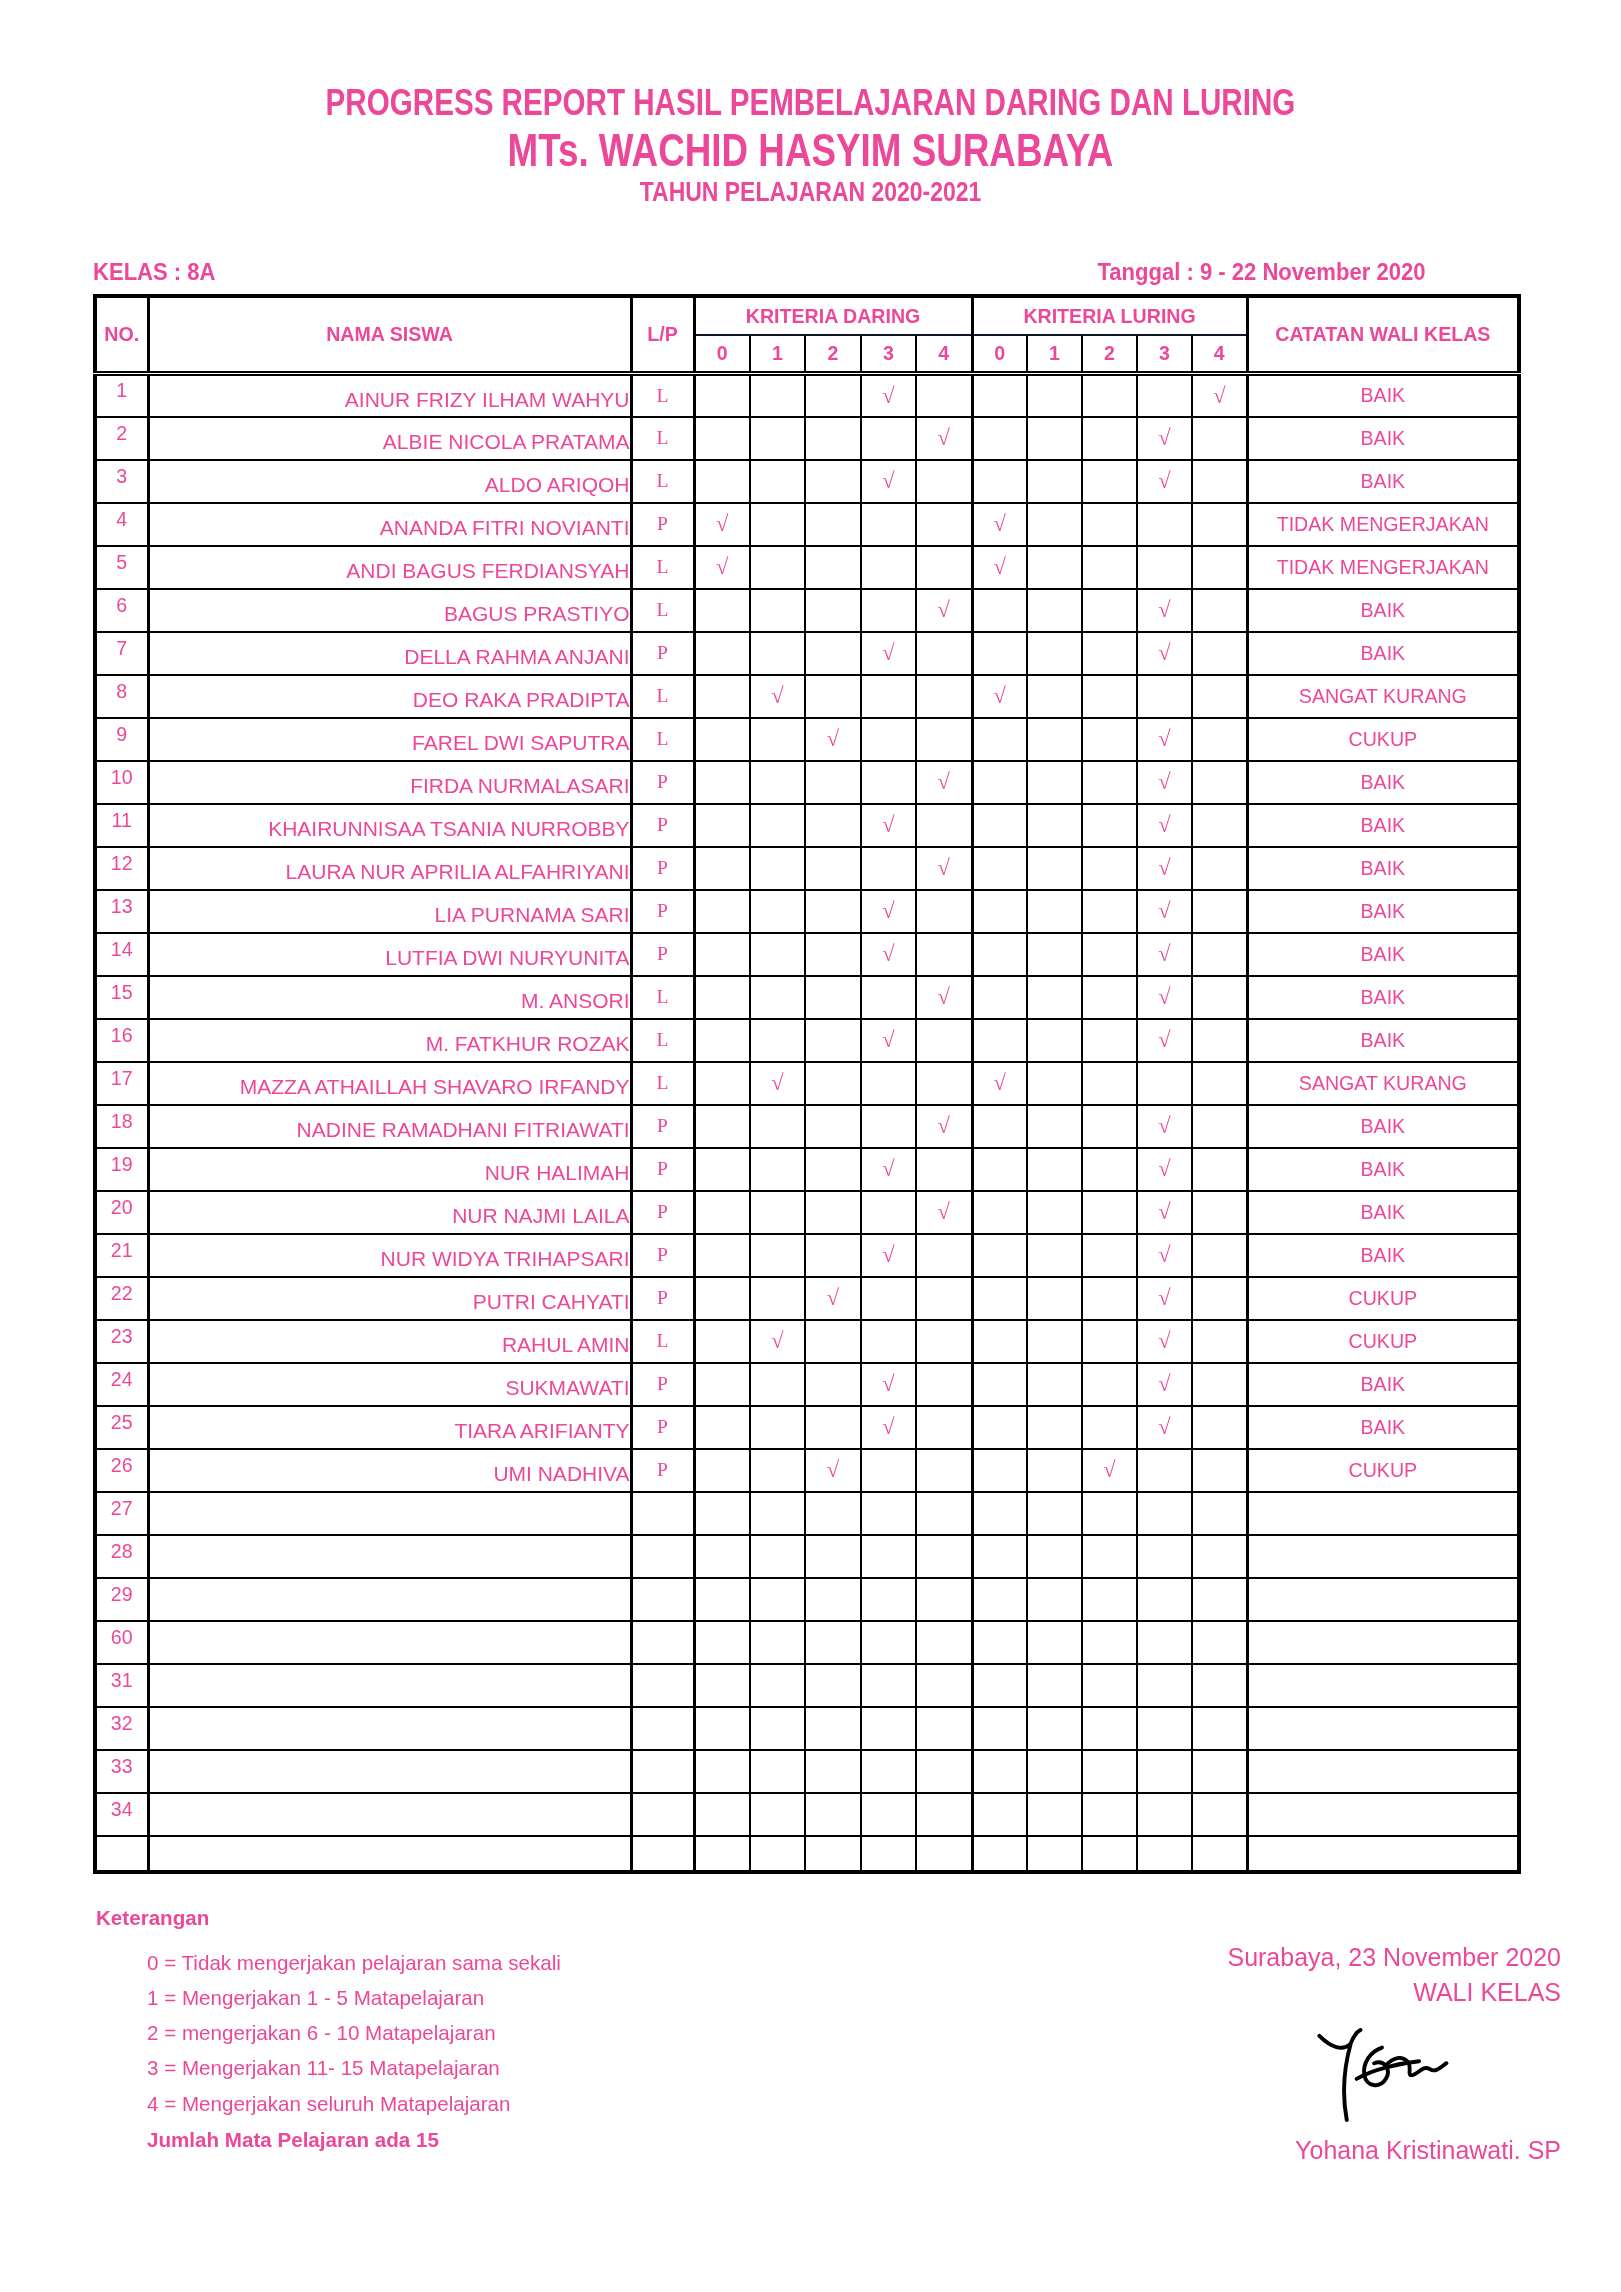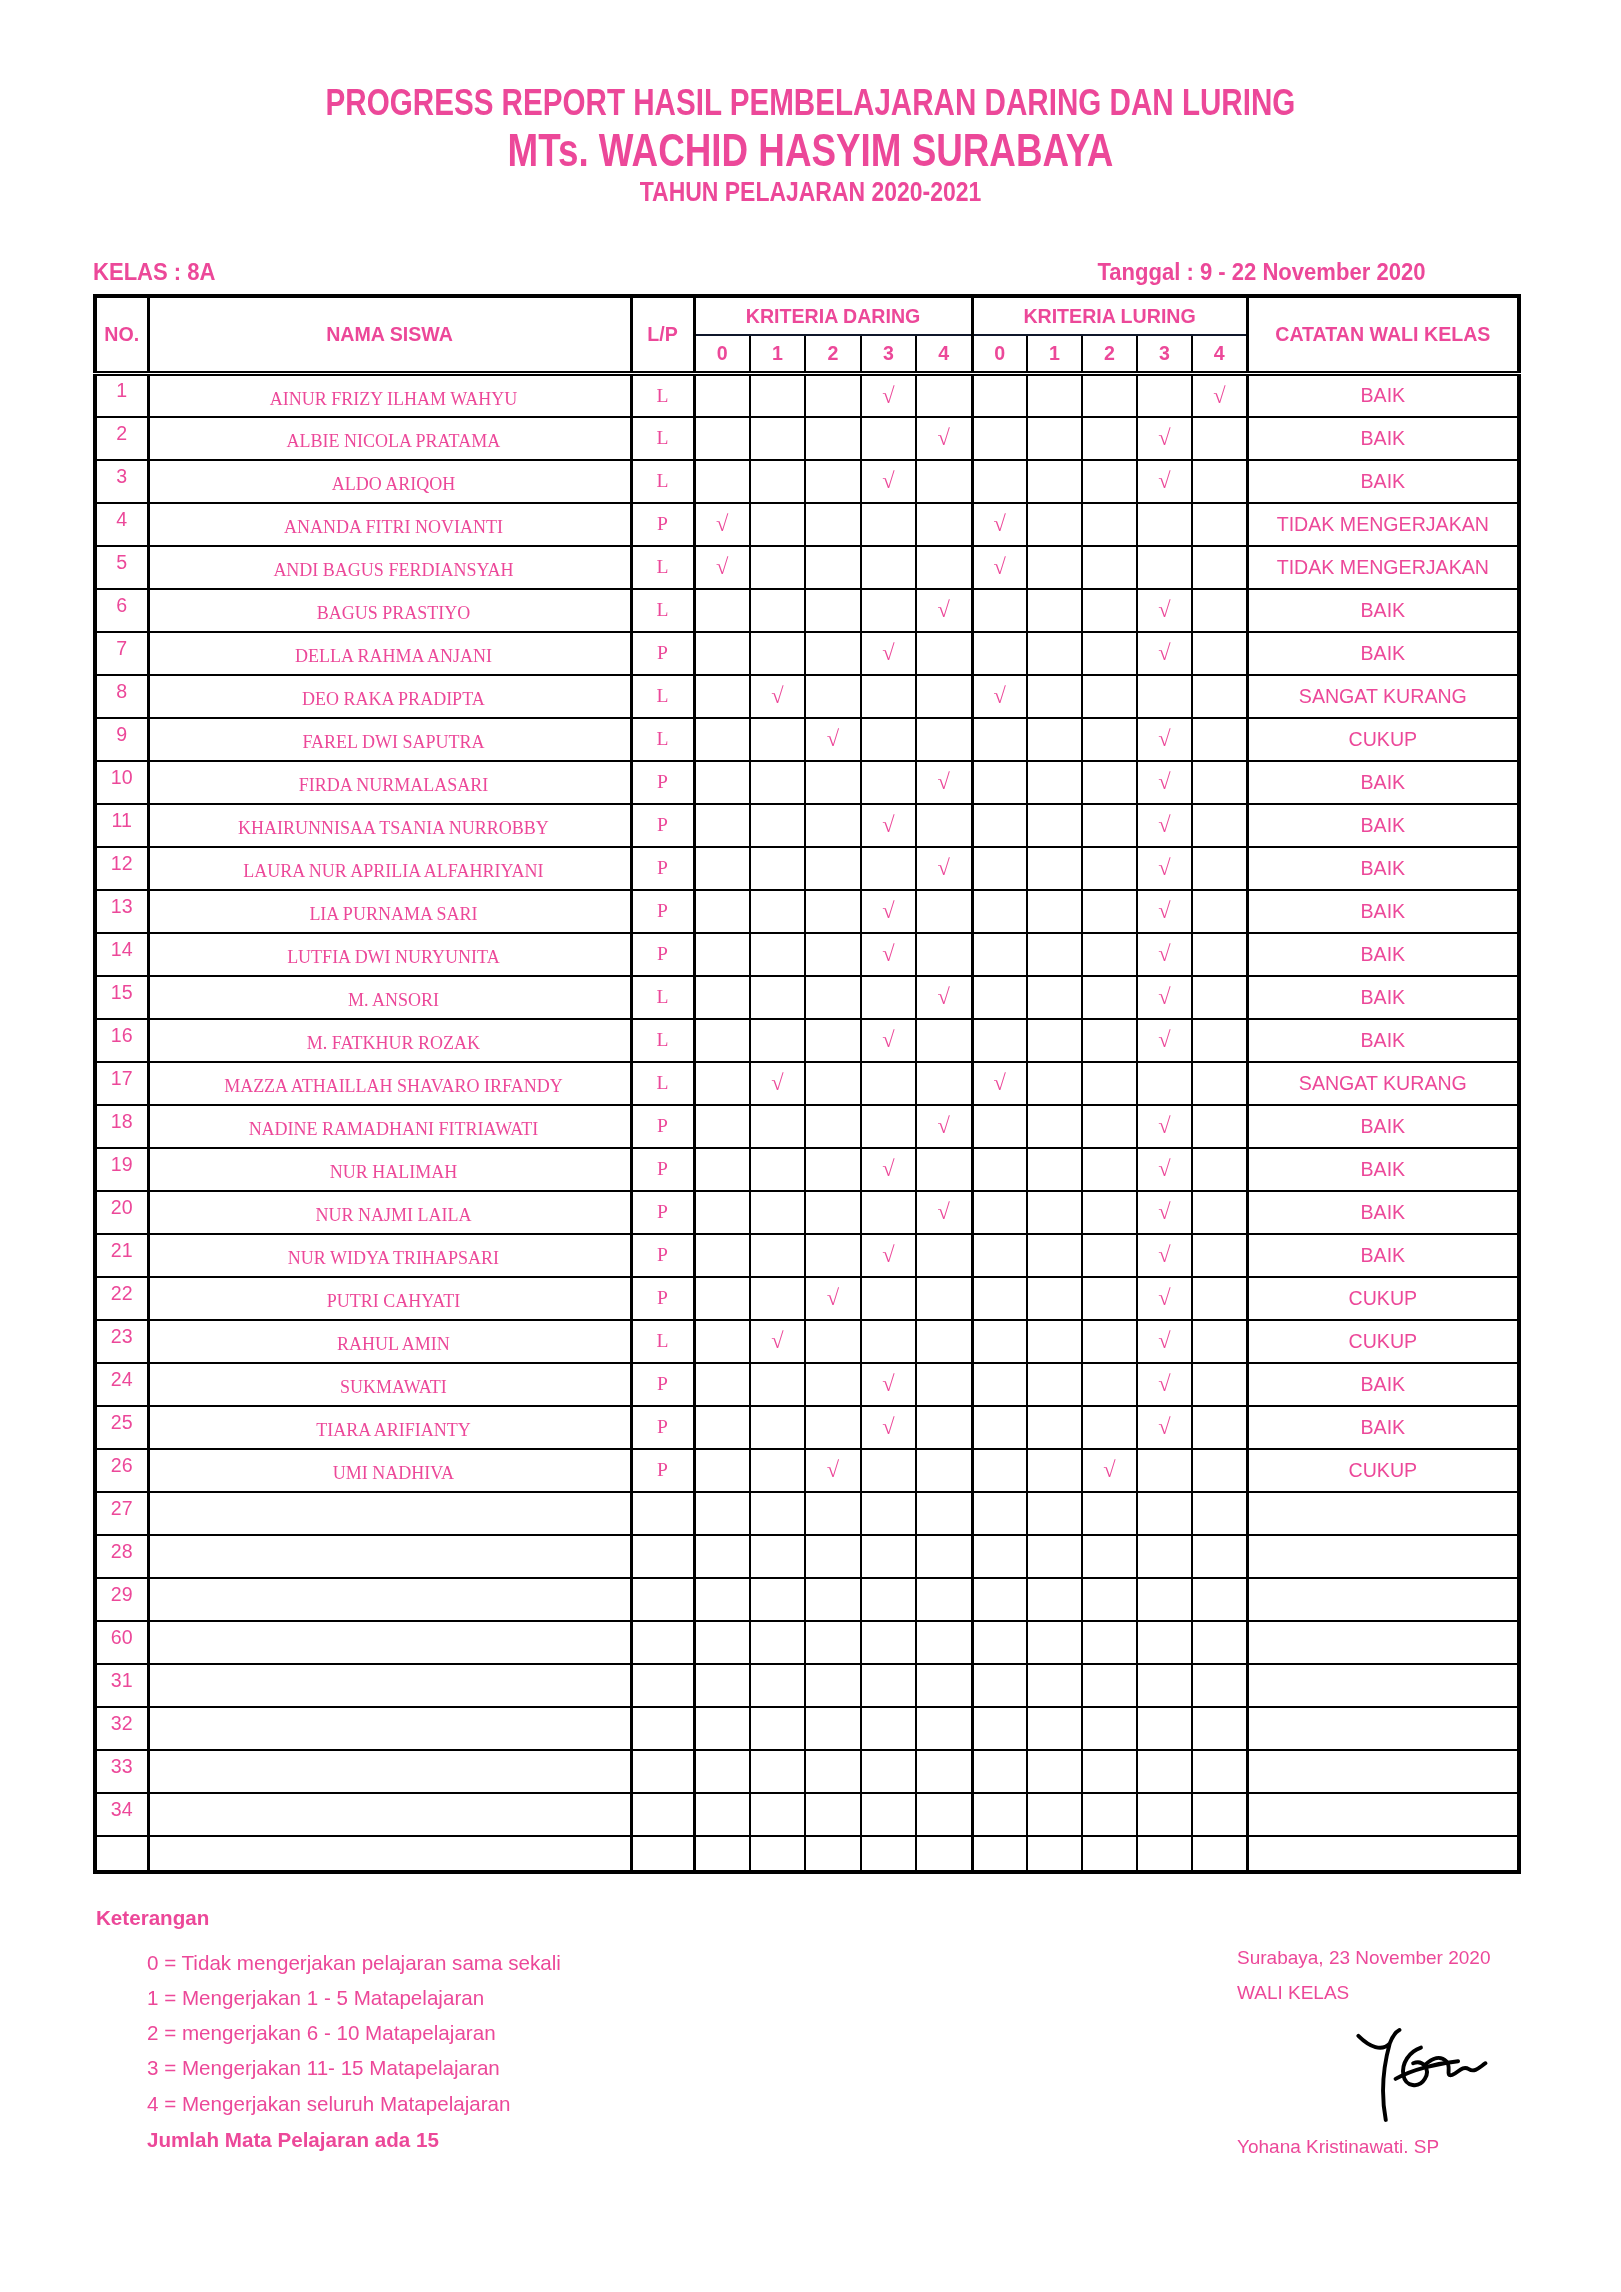--- a/index.html
+++ b/index.html
@@ -27,31 +27,31 @@
   }
   .report thead th { font-size:19.6px; font-weight:bold; text-align:center; vertical-align:middle; }
   .report thead tr.hr1 th { height:36px; }
   .report thead tr.hr2 th { height:35px; }
   .report thead th { border-bottom:5.9px double #000; }
   .report thead th.grp { border-bottom:2px solid #0f172a; }
   .bl-thick { border-left-width:3.9px !important; }
   .report tbody tr    { height:43px; }
   .report tbody tr.row-last { height:36px; }
   td.c-no   { font-size:19.6px; text-align:center; vertical-align:middle; padding-bottom:9.8px; }
-  td.c-name { font-family:Liberation Serif, serif; font-size:18px; text-align:center; vertical-align:middle; padding:7.8px 0 0 7.8px; }
+  td.c-name { font-family:Liberation Sans, sans-serif; font-size:21px; text-align:right; vertical-align:middle; padding:7.8px 0 0 7.8px; }
   td.c-lp   { font-family:"Liberation Serif", serif; font-size:19.6px; text-align:center; vertical-align:middle; }
   td.c-chk  { font-family:"Liberation Serif", serif; font-size:22.5px; text-align:center; vertical-align:middle; }
   td.c-note { font-size:19.6px; text-align:center; vertical-align:middle; }
   
   .legend { position:absolute; left:96px; top:1906px; font-size:20.6px; }
   .legend .head { font-weight:bold; margin-bottom:21.6px; }
   .legend .item { margin-left:51px; margin-bottom:13.7px; line-height:21.6px; }
   .legend .total { margin-left:51px; font-weight:bold; margin-top:11px; }
   
-  .signblock { position:absolute; left:1237px; top:1947px; width:363px; text-align:left; font-size:19px; }
+  .signblock { position:absolute; left:1198px; top:1947px; width:363px; text-align:right; font-size:25px; }
   .signblock .line { margin-bottom:13.7px; line-height:21.6px; }
   .sig-svg { display:block; margin:2px auto 0 auto; }
   .sign-name { margin-top:8px; }
 </style>
 </head>
 <body>
 
 <div class="page">
 
   <div class="title-wrap t1">PROGRESS REPORT HASIL PEMBELAJARAN DARING DAN LURING</div>

